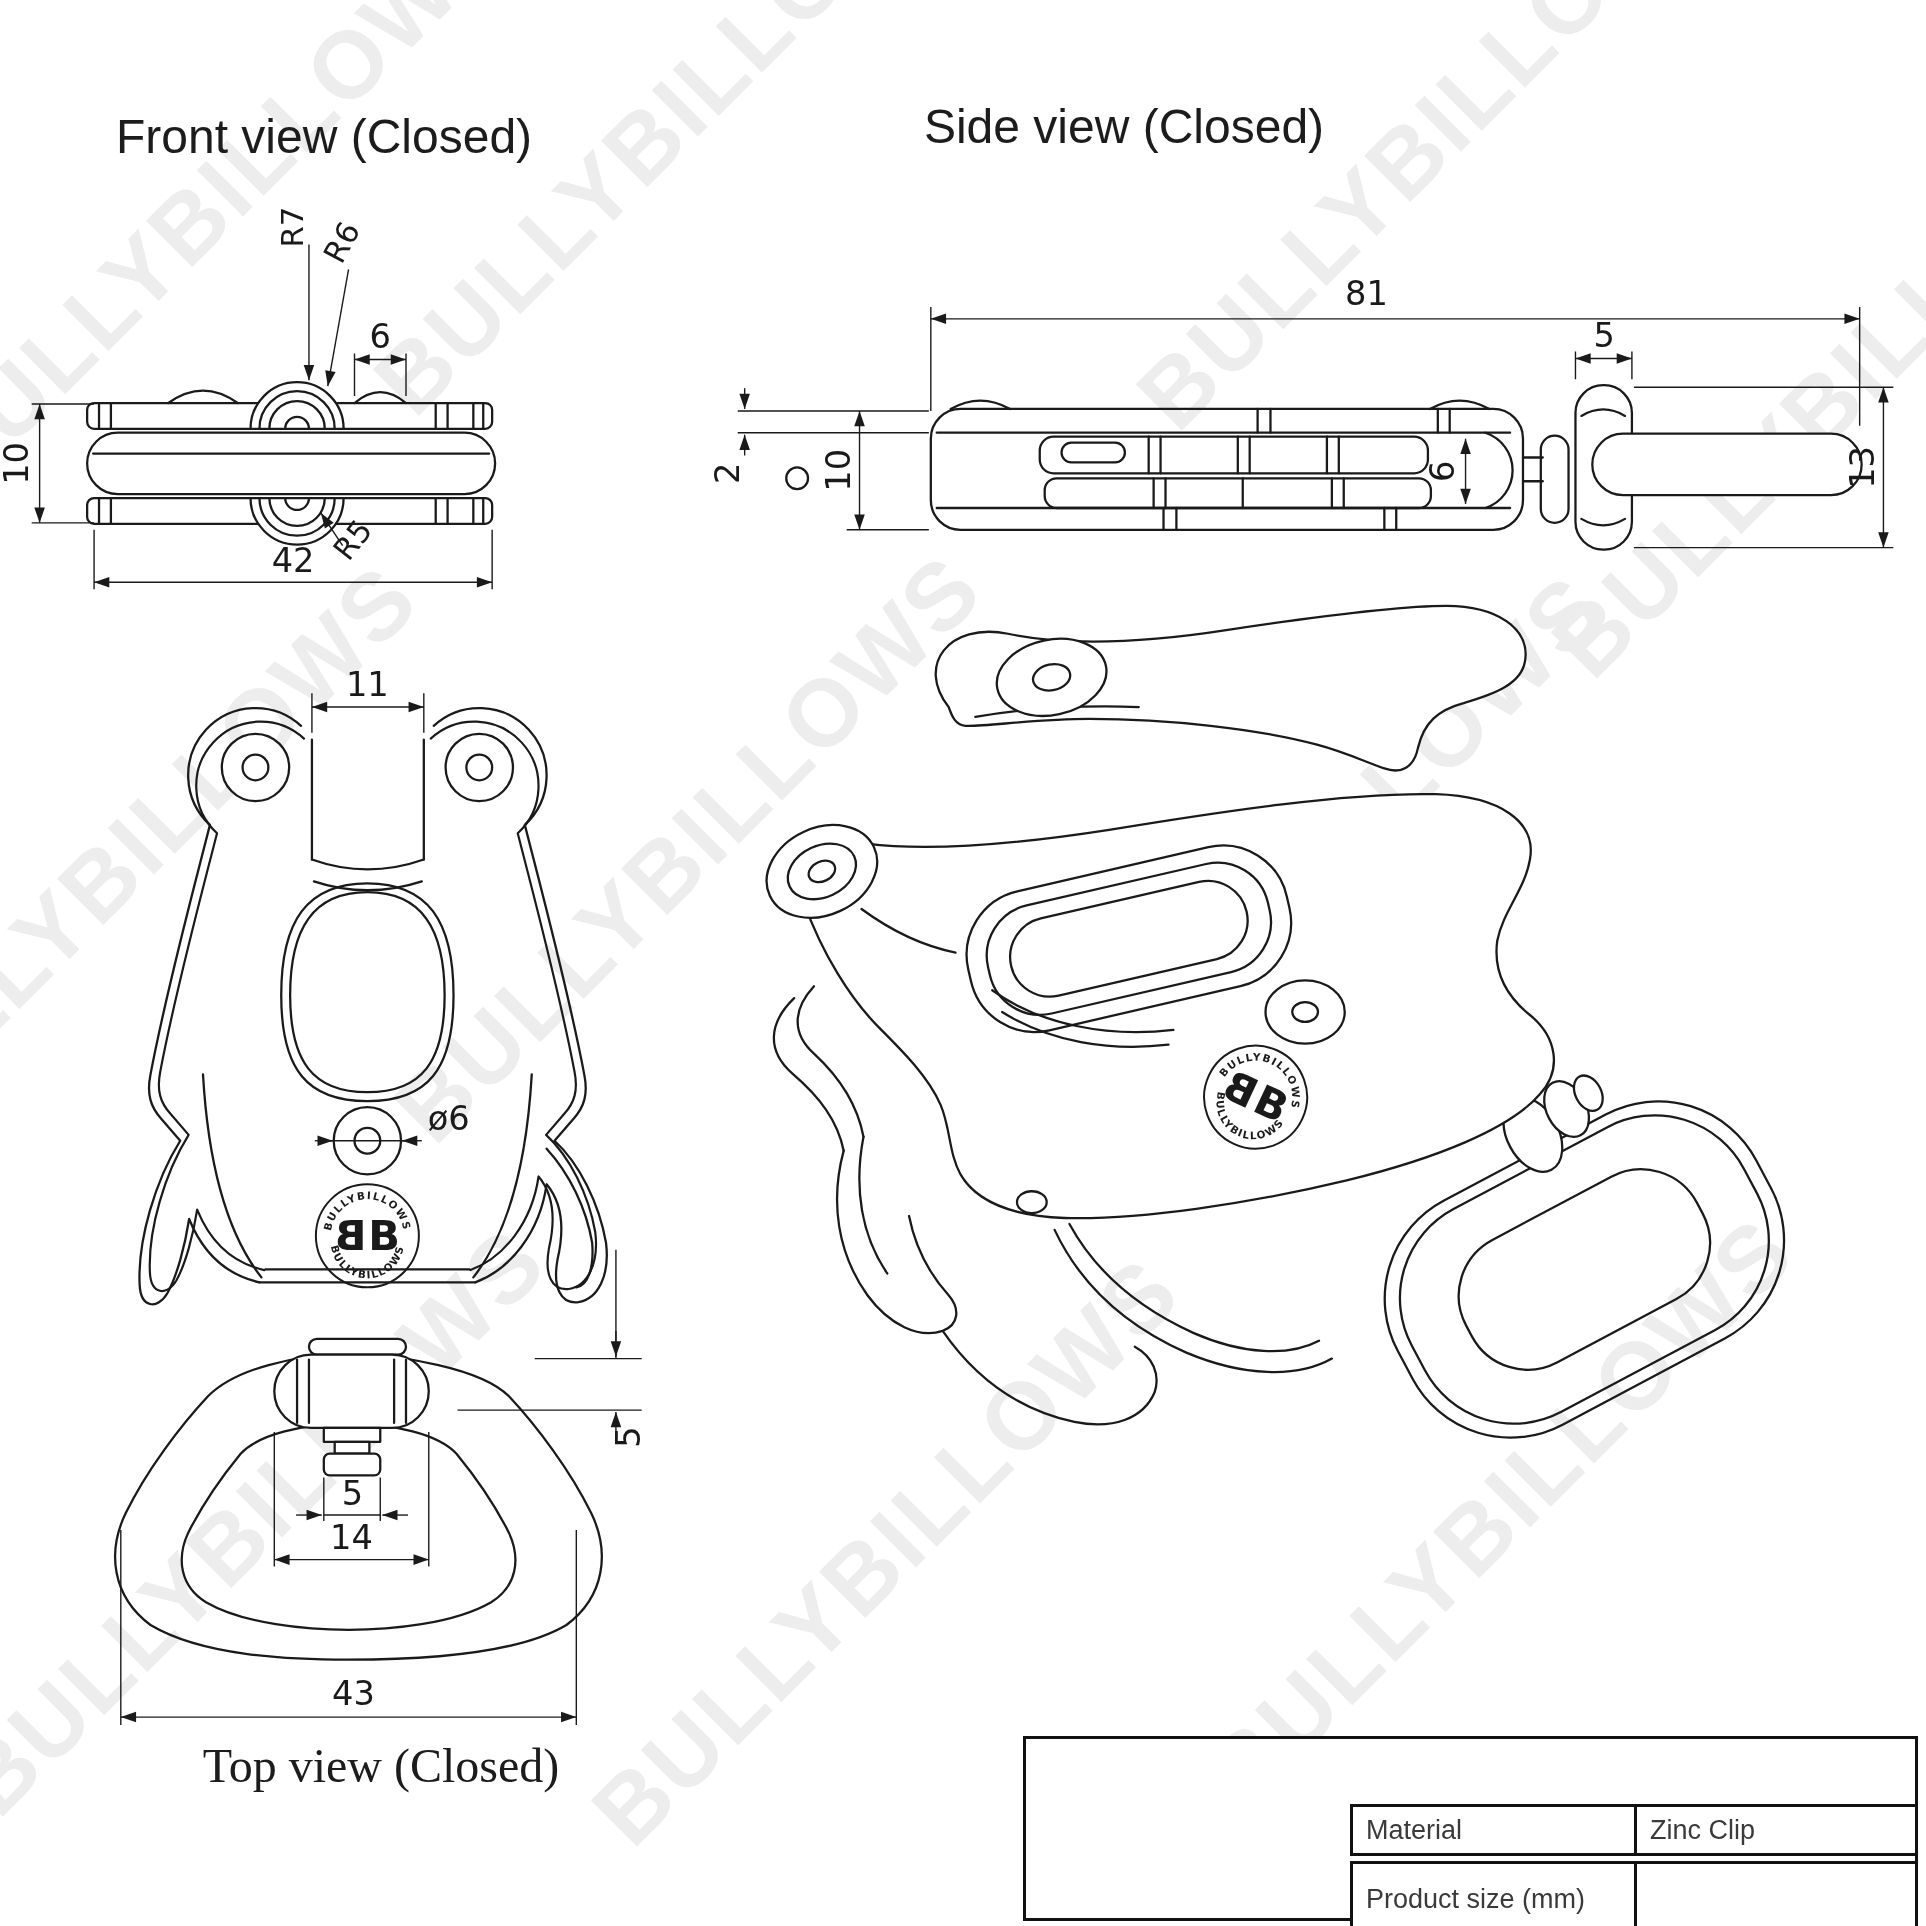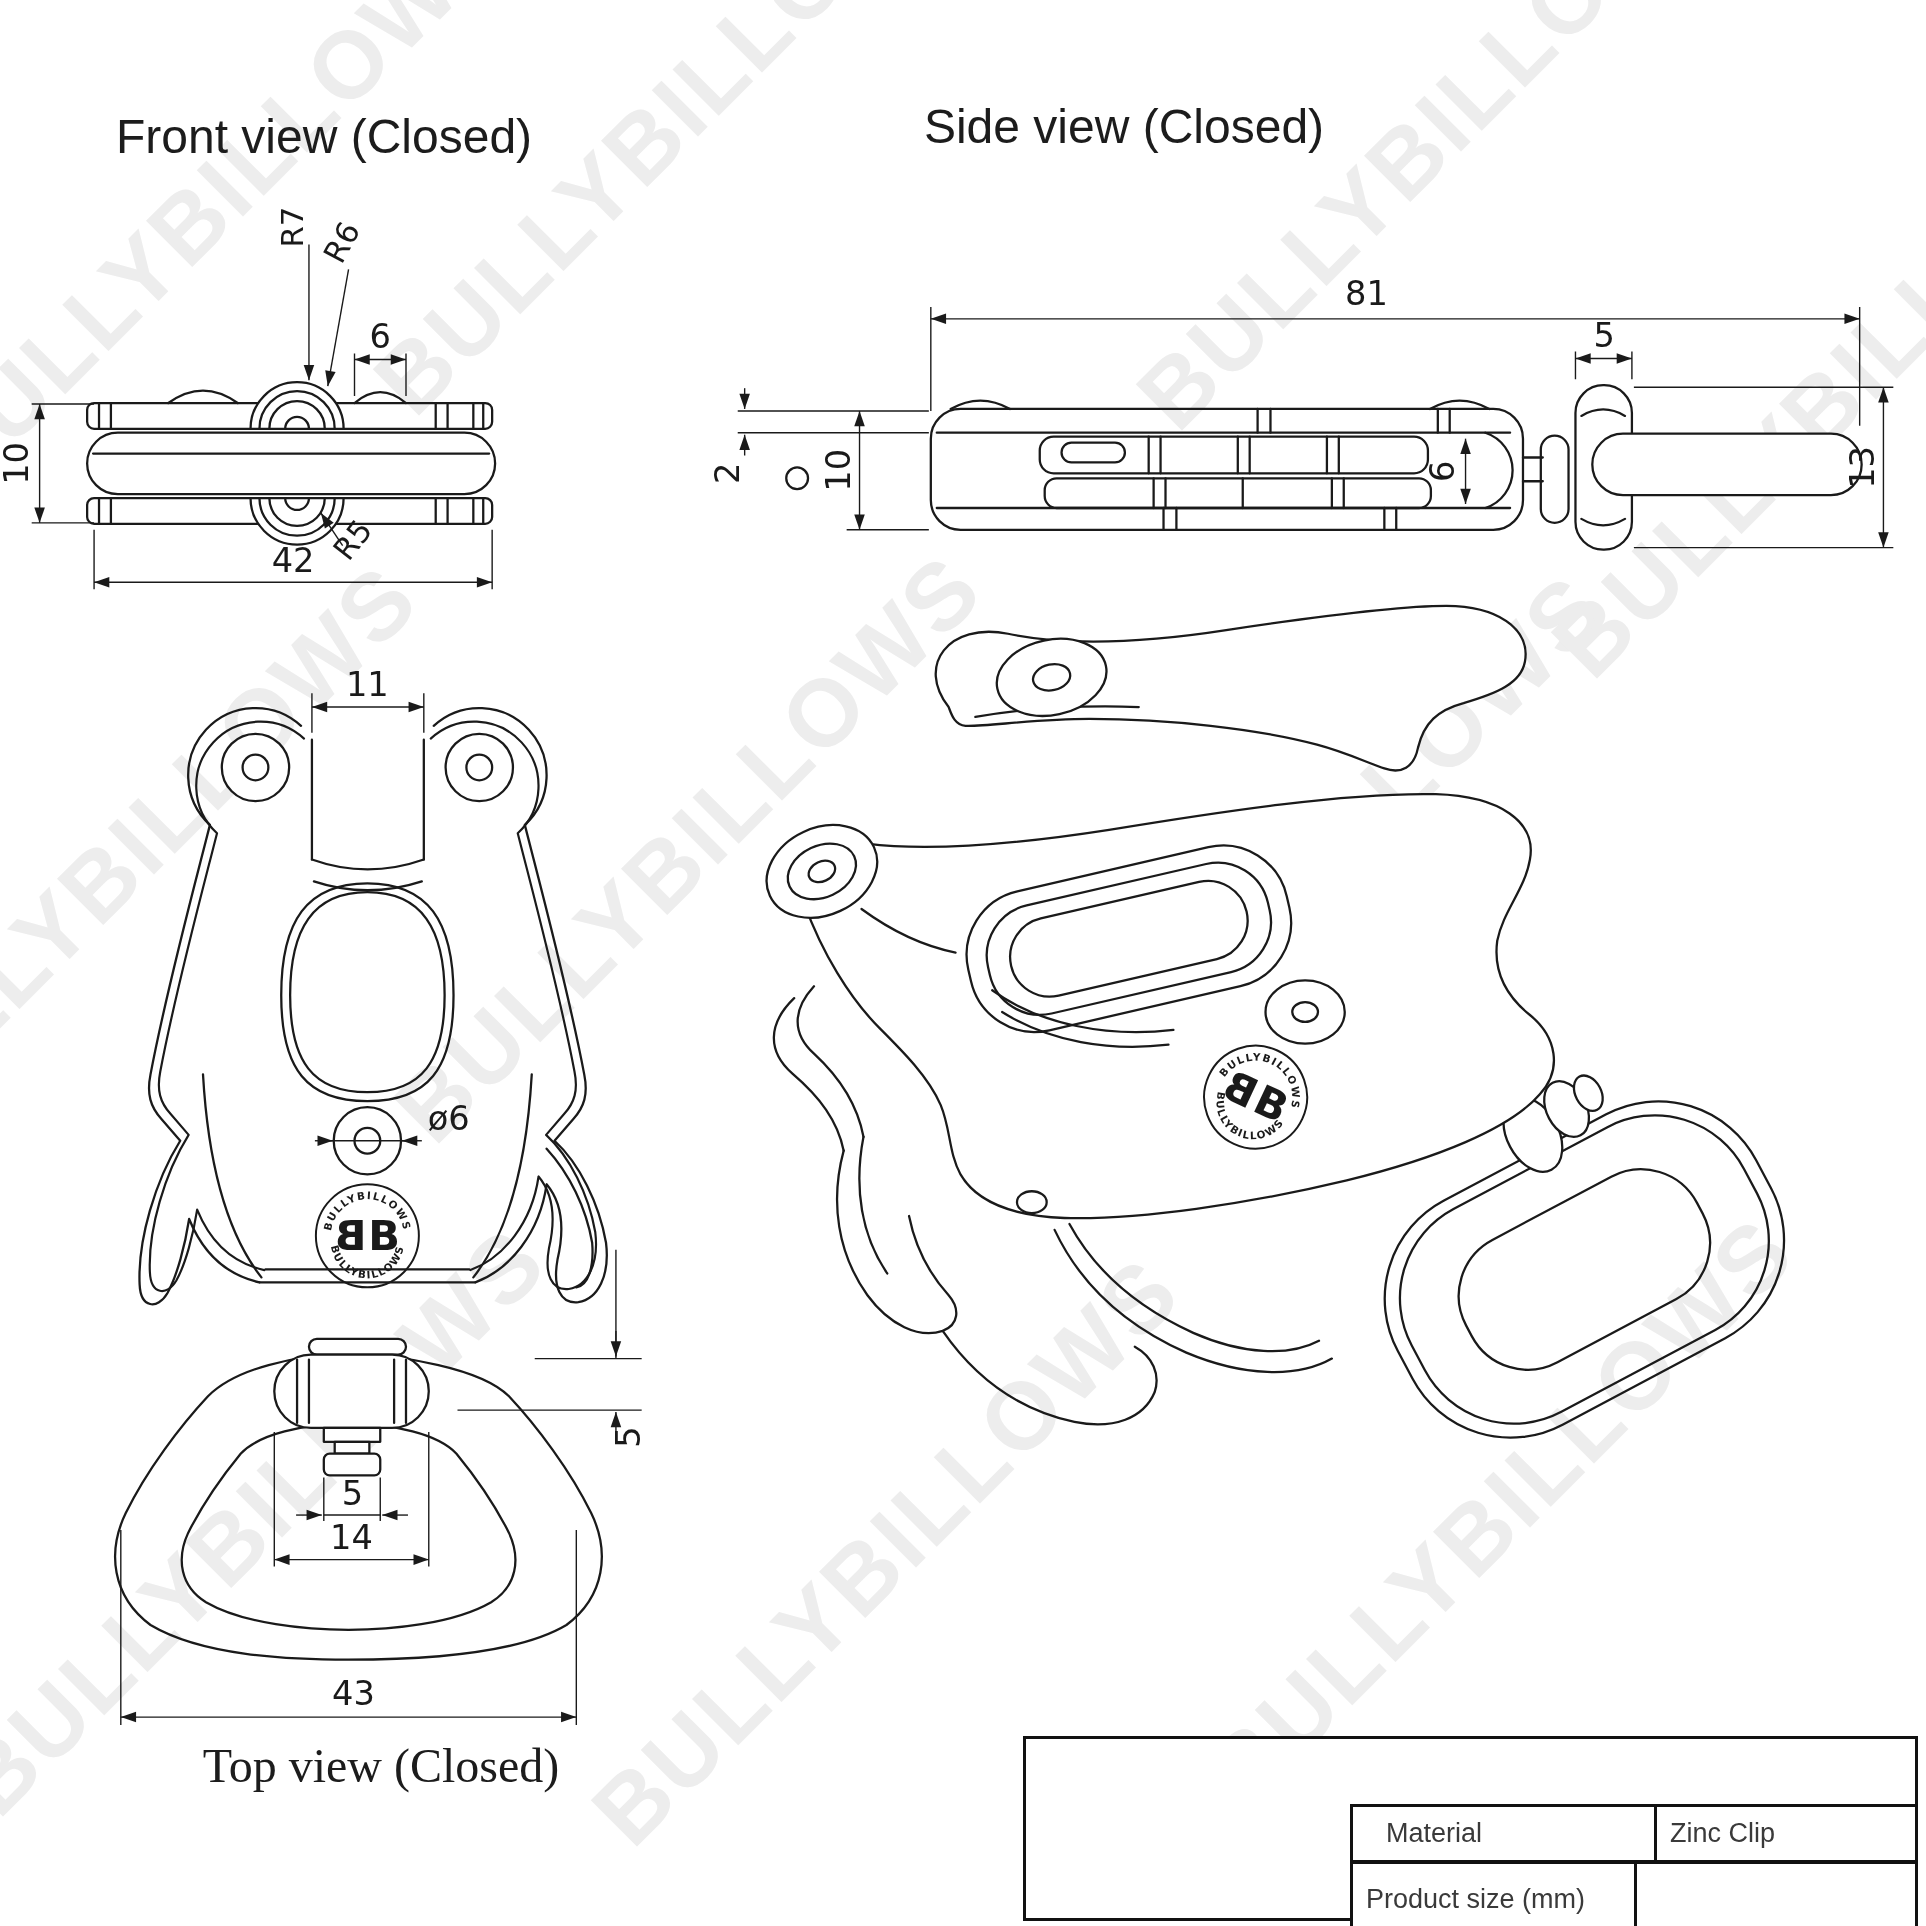--- a/index.html
+++ b/index.html
@@ -241,21 +241,21 @@
       <path class="pl" d="M870,918 C900,940 930,955 965,962"></path>
 
       <path class="plw" d="M958,714 C925,672 958,628 1018,640 C1075,652 1150,650 1240,636 C1320,624 1420,610 1470,612 C1520,615 1545,640 1540,668 C1536,690 1512,700 1478,710 C1452,717 1438,730 1432,755 C1428,775 1415,782 1398,776 C1380,770 1360,760 1330,752 C1270,736 1180,726 1100,726 C1045,726 995,734 975,733 C964,732 961,722 958,714 Z"></path>
       <path class="pl" d="M985,724 C1030,716 1090,712 1150,714"></path>
       <ellipse class="plw" cx="1062" cy="684" rx="56" ry="38" transform="rotate(-12 1062 684)"></ellipse>
       <ellipse class="pl" cx="1062" cy="684" rx="19" ry="13" transform="rotate(-12 1062 684)"></ellipse>
     </g>
   </svg>
 
   <div id="tblock">
-    <div class="trow" style="top:65px;height:59px;padding-left:20px;">
+    <div class="trow" style="top:65px;height:52px;">
       <div class="tlabel">Material</div>
       <div class="tvalue">Zinc Clip</div>
     </div>
     <div class="trow" style="top:122px;height:76px;">
       <div class="tlabel">Product size (mm)</div>
     </div>
   </div>
 </div>
 
 

